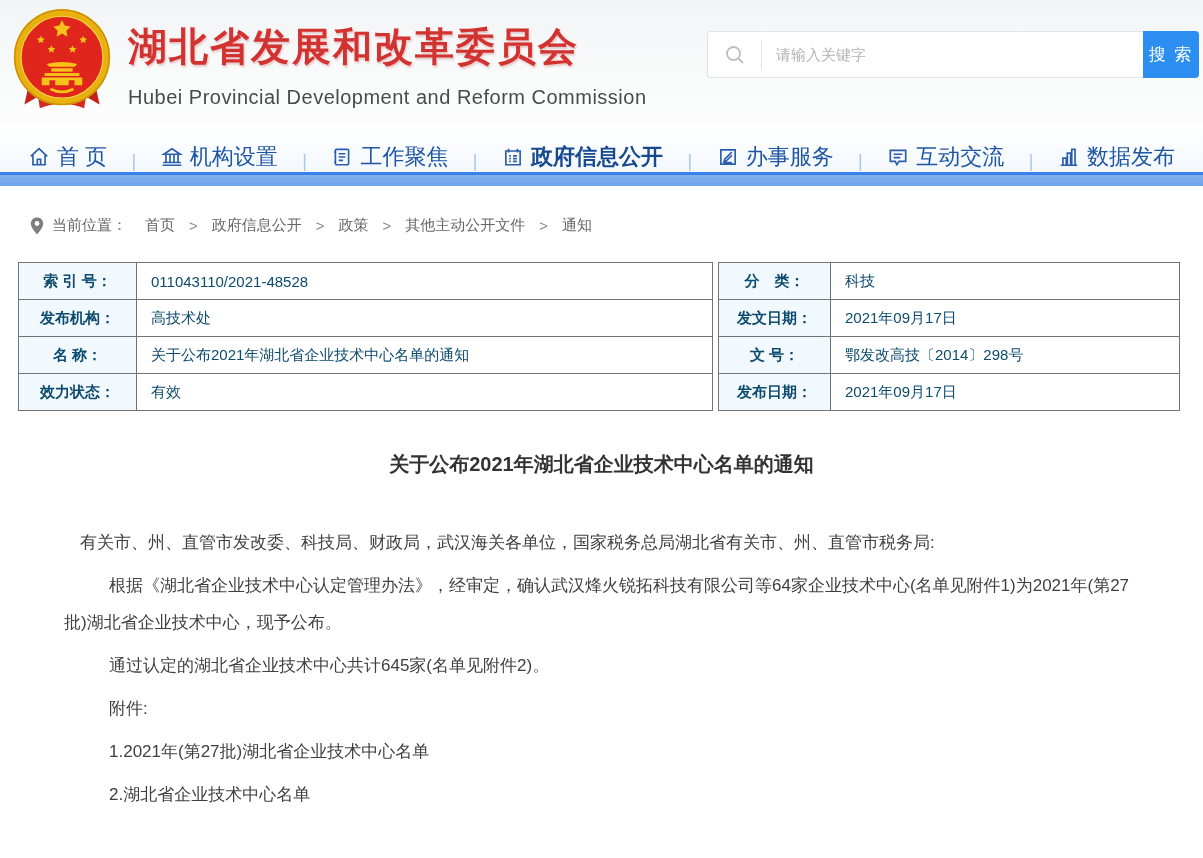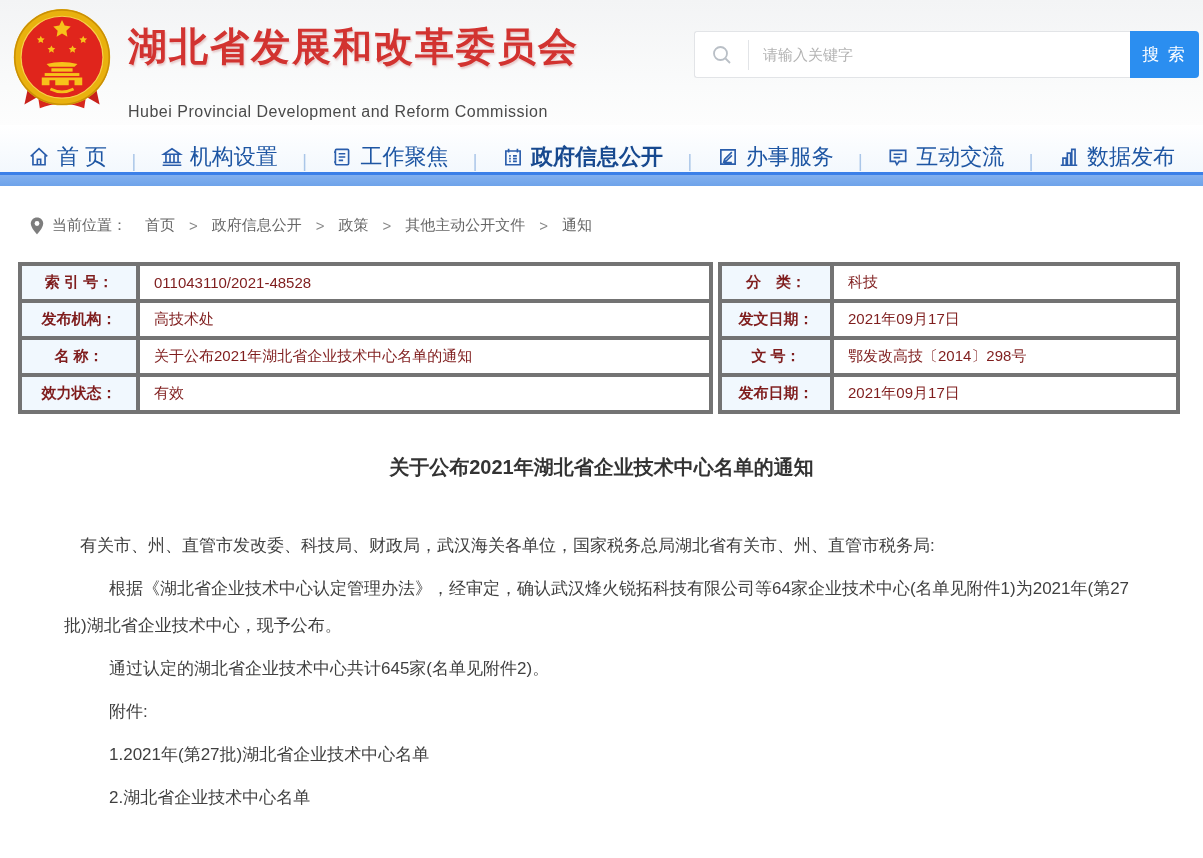--- a/index.html
+++ b/index.html
@@ -12,33 +12,33 @@
   .header {
     position:relative; height:125px;
     background:linear-gradient(180deg,#f3f4f5 0%,#fafbfb 70%,#fdfdfd 100%);
   }
   .logo { position:absolute; left:9px; top:7px; width:106px; height:110px; }
   .title-block { position:absolute; left:128px; top:20px; }
   .site-title {
     font-size:39px; font-weight:bold; color:#d23330; letter-spacing:2px;
     text-shadow:1px 2px 2px rgba(180,60,60,.25);
   }
-  .site-subtitle { margin-top:29px; font-size:16px; color:#4a4a4a; letter-spacing:.5px; }
+  .site-subtitle { margin-top:12px; font-size:20px; color:#4a4a4a; letter-spacing:.5px; }
   .search { position:absolute; right:4px; top:31px; display:flex; height:47px; }
   .search-inputwrap {
     display:flex; align-items:center; width:436px; background:#fff;
     border:1px solid #e2e4e7; border-right:none; border-radius:3px 0 0 3px;
   }
   .search-iconwrap { width:54px; display:flex; justify-content:center; align-items:center;
     border-right:1px solid #e2e4e7; height:30px; }
   .search-input { flex:1; border:none; outline:none; font-size:15px; padding:0 14px;
     color:#444; background:transparent; font-family:inherit; }
   .search-input::placeholder { color:#b3b3b3; }
   .search-btn {
-    width:69px; background:#2b8ef0; color:#fff; font-size:17px; border:none;
+    width:56px; background:#2b8ef0; color:#fff; font-size:17px; border:none;
     border-radius:0 4px 4px 0; cursor:pointer; font-family:inherit; letter-spacing:2px;
   }
   
   .nav {
     height:47px; display:flex; align-items:flex-end; justify-content:space-between;
     padding:0 28px; background:linear-gradient(180deg,#ffffff 0%,#f3f8fd 100%);
   }
   .nav-item { display:flex; align-items:center; gap:7px; font-size:22px; color:#1e56a3;
     cursor:pointer; white-space:nowrap; }
   .nav-item.active { font-weight:bold; color:#17498f; }
@@ -52,21 +52,21 @@
     font-size:15px; color:#666;
   }
   .breadcrumb .pin { width:14px; height:18px; }
   .crumb { color:#666; cursor:pointer; }
   .crumb-sep { color:#888; margin:0 6px; }
   .crumb-prefix { margin-right:10px;text-align:right; }
   
   .meta-wrap { display:flex; gap:5px; margin:27px 23px 0 18px; }
   table.meta { border-collapse:collapse; table-layout:fixed; }
   table.meta td {
-    border:4px solid #737373; height:37px; font-size:15px; color:#7f1d1d;
+    border:1px solid #737373; height:37px; font-size:15px; color:#0c4a6e;
     padding:0 14px; background:#fff; overflow:hidden; white-space:nowrap;
   }
   table.meta td.lbl {
     background:#f1f8fe; font-weight:bold; text-align:center; padding:0 4px;
   }
   .meta-left { width:695px; }
   .meta-left td.lbl { width:118px; }
   .meta-right { width:462px; }
   .meta-right td.lbl { width:112px; }
   

